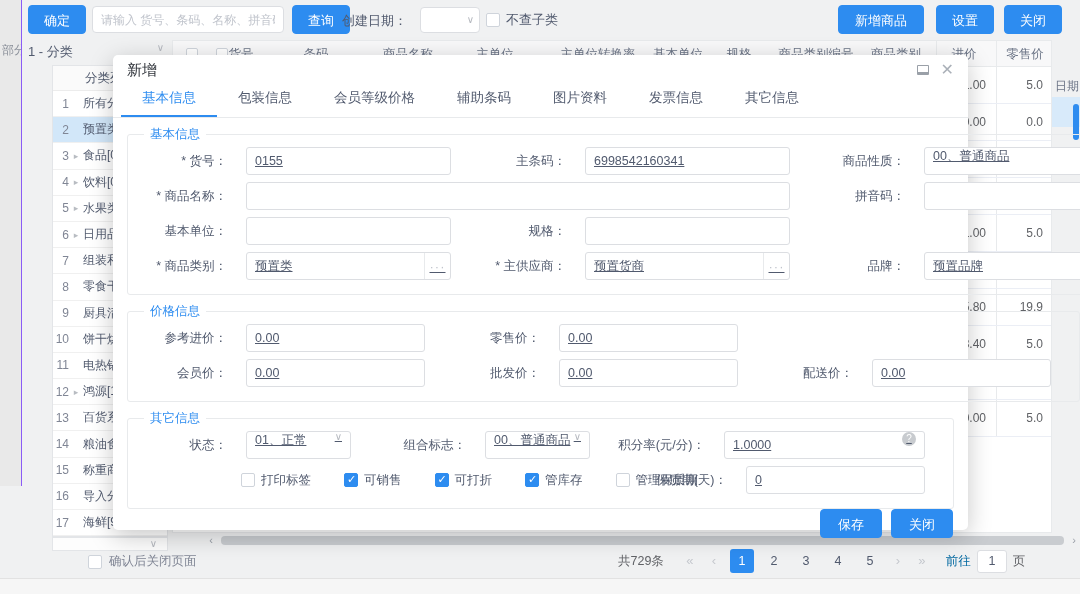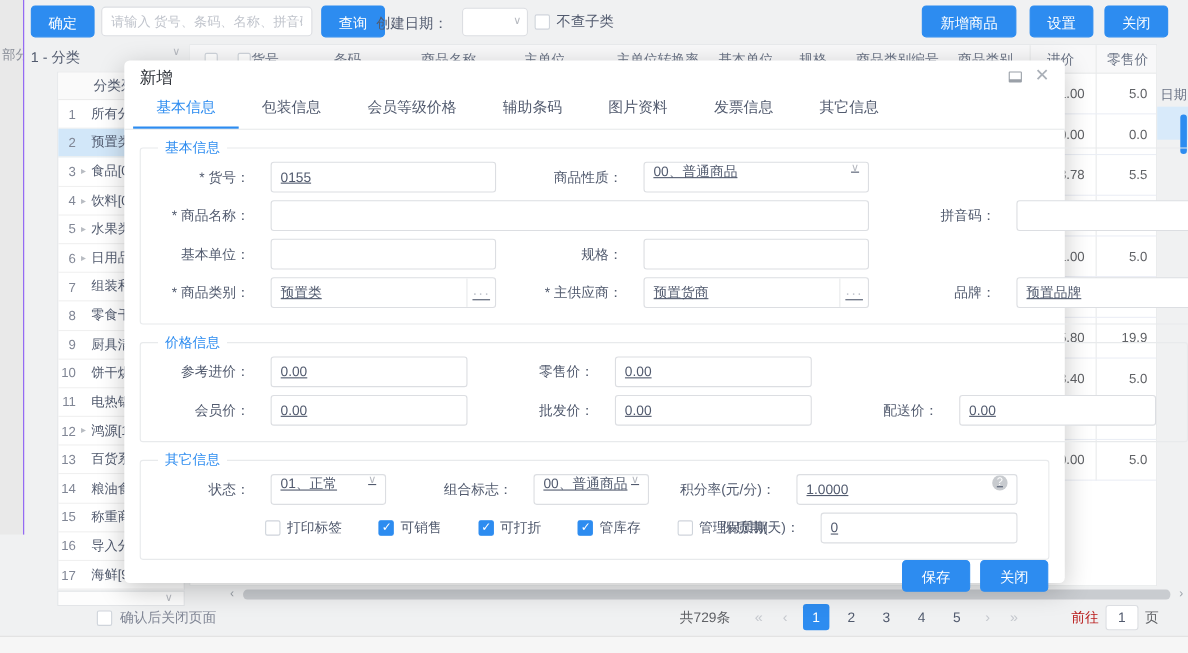--- a/index.html
+++ b/index.html
@@ -66,21 +66,21 @@
   .hs-thumb { height:9px; background:#c9ccd0; border-radius:4px; flex:1; margin:0 4px; cursor:pointer; }
 
   
   .bottom-bar { position:absolute; left:22px; right:0; top:546px; height:32px; }
   .bb-confirm { position:absolute; left:66px; top:7px; display:flex; align-items:center; gap:7px; font-size:12.5px; color:#808695; cursor:pointer; }
   .pager { position:absolute; left:596px; top:3px; display:flex; align-items:center; font-size:12.5px; color:#606266; }
   .pg-total { margin-right:14px; }
   .pg-nav { width:24px; height:24px; line-height:24px; text-align:center; color:#c5c8ce; font-size:13px; cursor:pointer; }
   .pg-num { min-width:24px; height:24px; line-height:24px; text-align:center; margin:0 4px; border-radius:3px; color:#515a6e; cursor:pointer; }
   .pg-num.active { background:#2d8cf0; color:#fff; }
-  .pg-goto { margin-left:40px; color:#b91c1c; }
+  .pg-goto { margin-left:12px; color:#0369a1; }
   .pg-input { width:30px; height:23px; border:1px solid #dcdee2; border-radius:3px; text-align:center; font-size:12.5px; color:#515a6e; margin:0 6px; background:#fff; }
   .footer-strip { position:absolute; left:0; right:0; top:578px; height:16px; background:#f6f6f6; border-top:1px solid #e2e2e2; }
 
   
   .modal { position:absolute; left:113px; top:55px; width:855px; height:475px; background:#fff; border-radius:5px; box-shadow:0 6px 24px rgba(0,0,0,.22); display:flex; flex-direction:column; }
   .m-header { height:32px; display:flex; align-items:center; padding:0 14px; }
   .m-title { font-size:15px; color:#2b2f36; margin-top:6px; }
   .m-icons { margin-left:auto; display:flex; align-items:center; gap:12px; margin-top:4px; }
   .icon-min { width:12px; height:10px; border:1px solid #9aa0a8; border-bottom:3px solid #9aa0a8; border-radius:1px; cursor:pointer; }
   .icon-x { color:#aab0b8; font-size:16px; line-height:1; cursor:pointer; }
@@ -386,20 +386,26 @@
     <fieldset class="sect">
       <legend>基本信息</legend>
       <div class="frow">
         <div class="field">
           <span class="flabel">* 货号：</span>
           <span class="control">
               <input value="0155" style="">
             </span>
         </div>
         <div class="field">
+          <span class="flabel">主条码：</span>
+          <span class="control">
+              <input value="6998542160341" style="">
+            </span>
+        </div>
+        <div class="field">
           <span class="flabel">商品性质：</span>
           <span class="control">
             <span class="val">00、普通商品</span>
             <span class="chev">∨</span>
           </span>
         </div>
       </div>
       <div class="frow">
         <div class="field span2">
           <span class="flabel">* 商品名称：</span>

